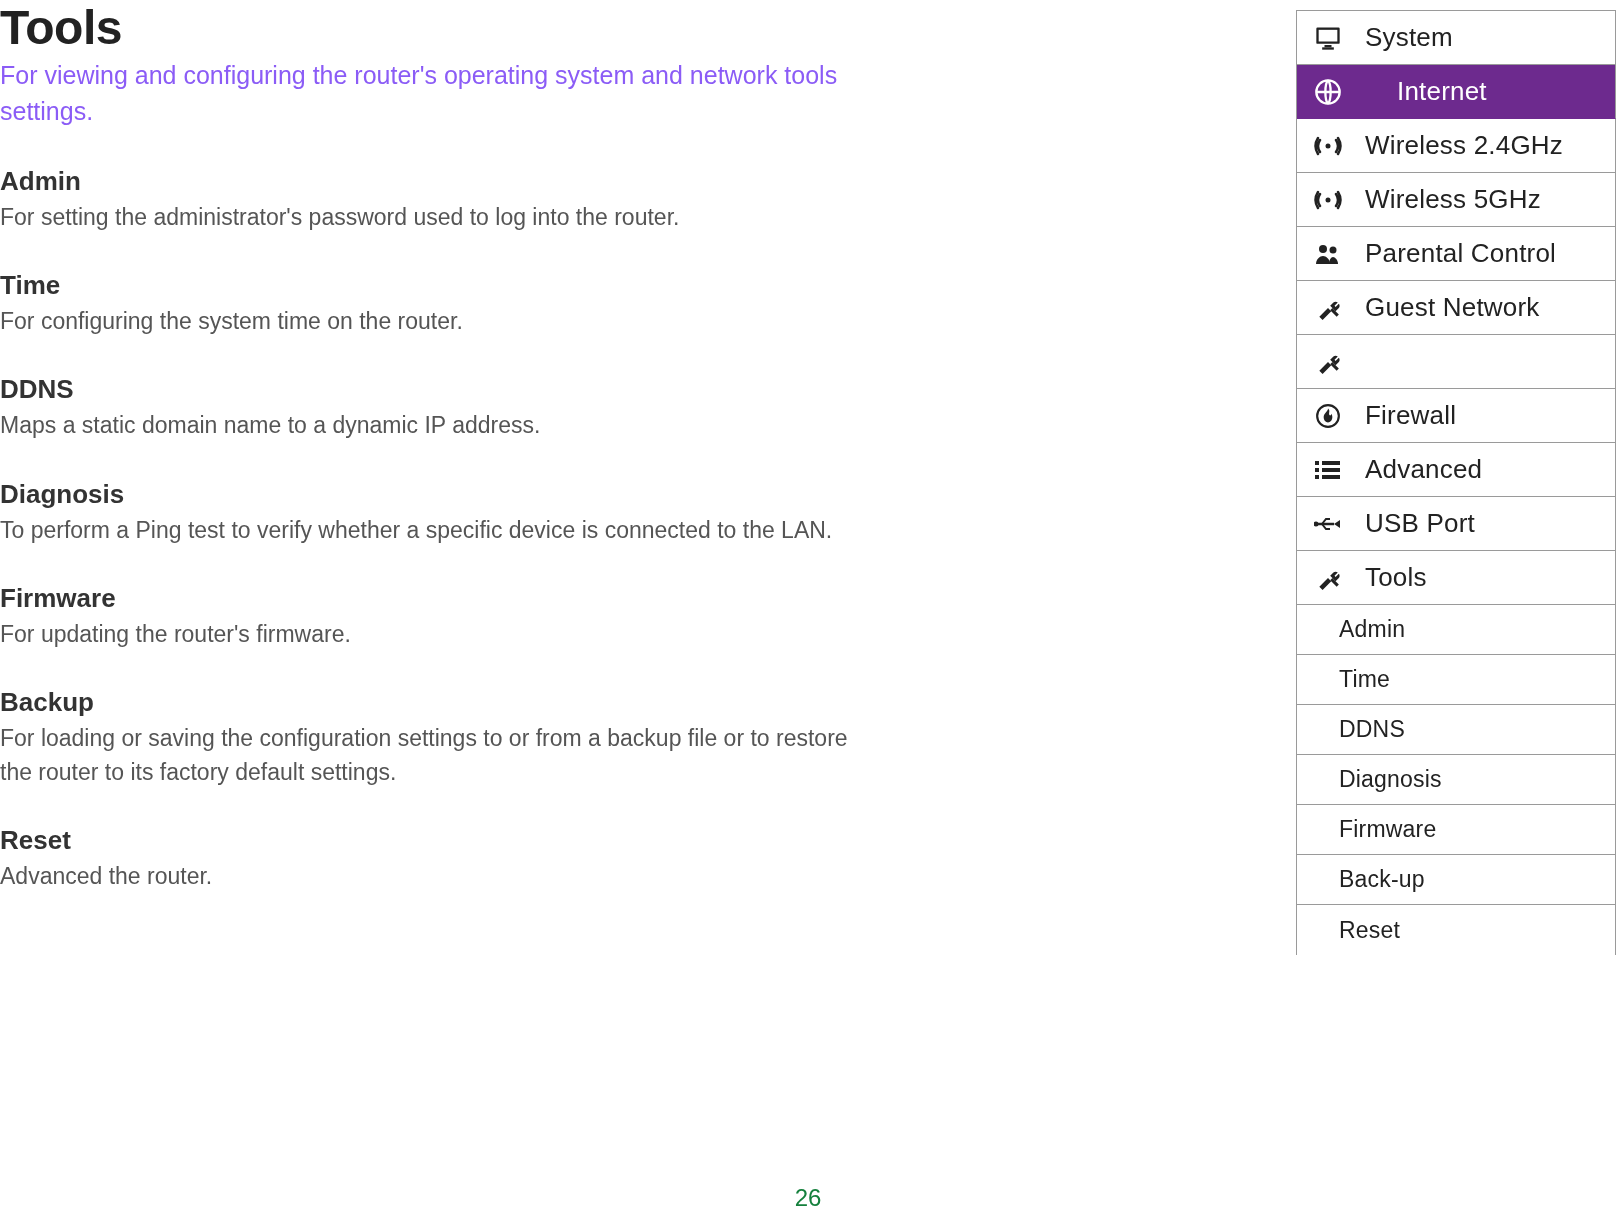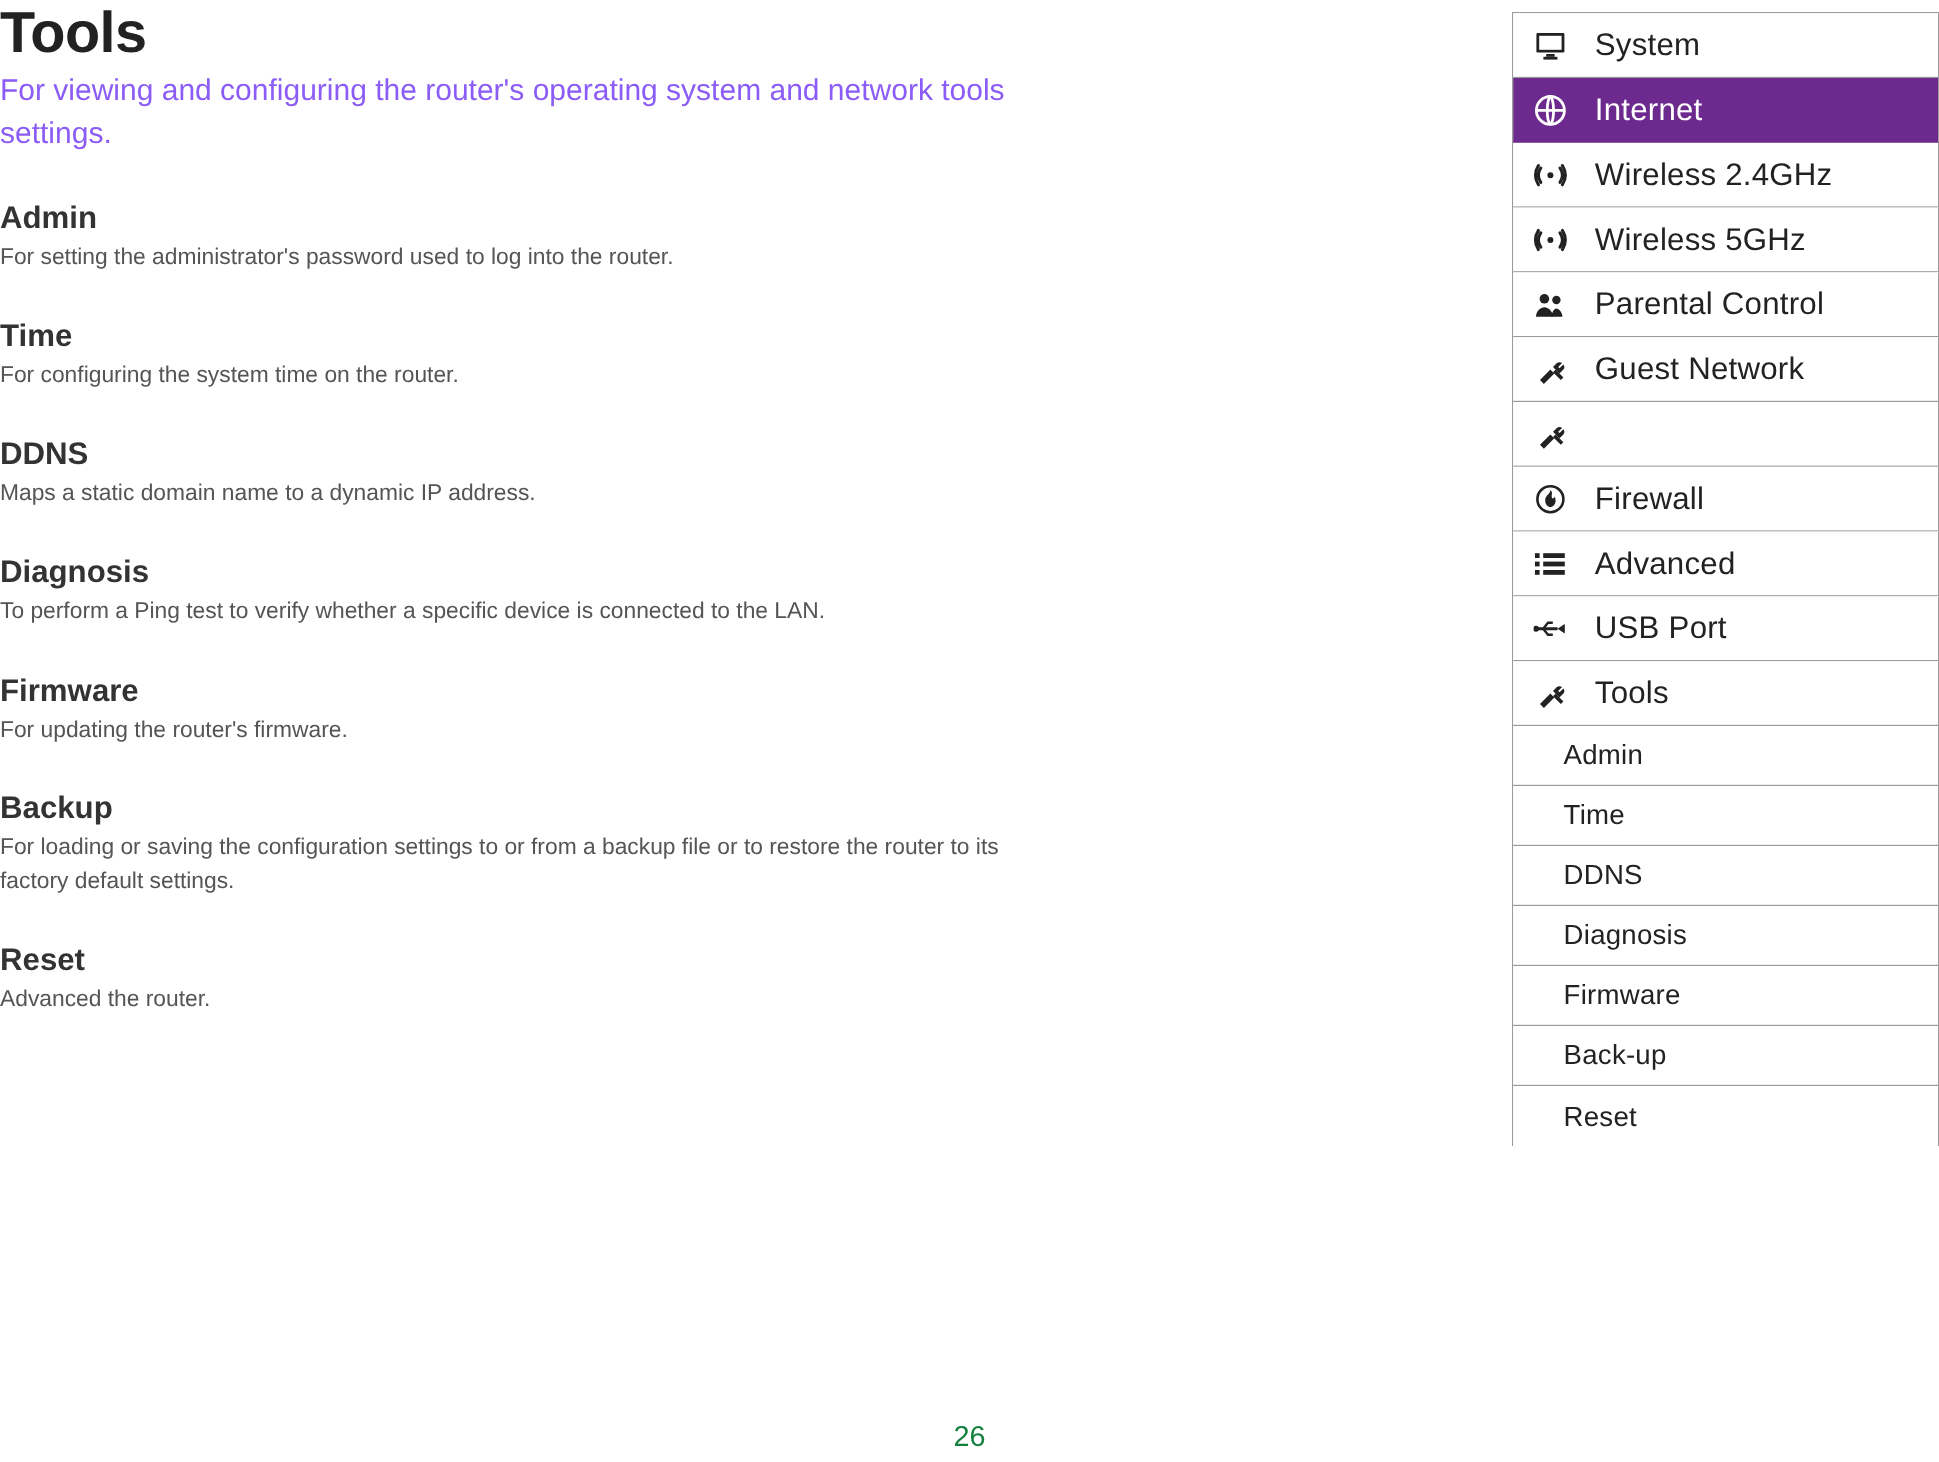--- a/index.html
+++ b/index.html
@@ -34,58 +34,59 @@
     line-height: 1.45;
   }
   .section { margin-bottom: 36px; }
   .section .sec-title {
     font-size: 26px;
     font-weight: 700;
     color: #333;
     margin: 0 0 4px 0;
   }
   .section .sec-desc {
-    font-size: 19px;
+    font-size: 23px;
     color: #555;
     margin: 0;
     line-height: 1.45;
   }
   .page-num {
     position: absolute;
     left: 0;
     width: 1616px;
     bottom: 6px;
     text-align: center;
     font-size: 24px;
     color: #15803d;
   }
 
   .menu {
     position: absolute;
     right: 0;
     top: 10px;
-    width: 356px;
+    width: 320px;
     border-top: 1px solid #9a9a9a;
     border-left: 1px solid #9a9a9a;
   }
   .menu-item {
     display: flex;
     align-items: center;
     height: 54px;
     border-right: 1px solid #9a9a9a;
     border-bottom: 1px solid #9a9a9a;
     background: #fff;
     color: #222;
     font-size: 26px;
     cursor: pointer;
   }
   .menu-item.selected {
     background: #6d2a8e;
     color: #fff;
     border-bottom: 1px solid #6d2a8e;
+    gap: 32px;
   }
   .menu-item .icon-box {
     width: 62px;
     display: flex;
     align-items: center;
     justify-content: center;
     flex: 0 0 62px;
   }
   .menu-item .label {
     flex: 1;

